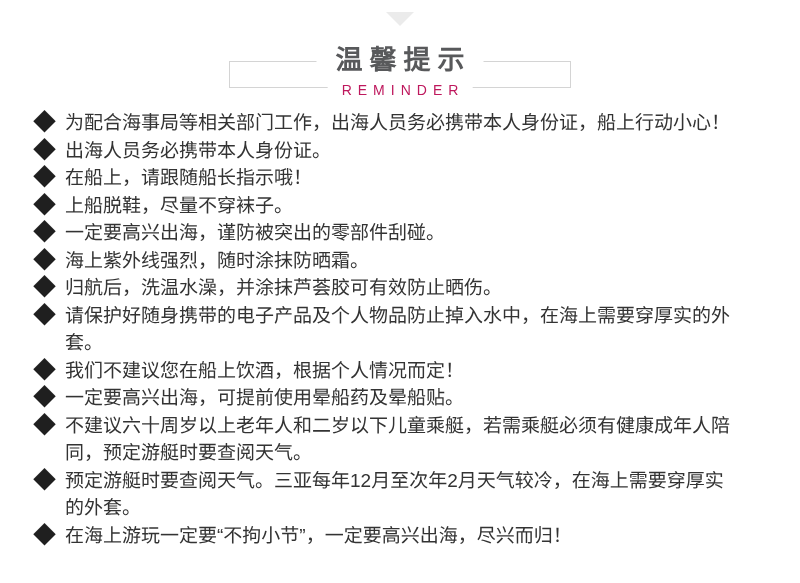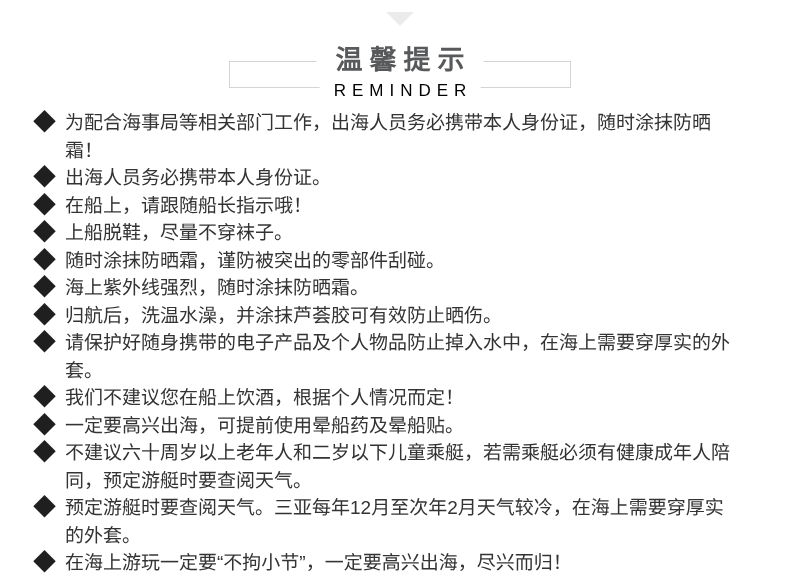--- a/index.html
+++ b/index.html
@@ -44,24 +44,24 @@
     color: #58595b;
     white-space: nowrap;
   }
   .page-subtitle {
     position: absolute;
     top: 22px;
     left: 50%;
     transform: translateX(-50%);
     background: #ffffff;
     padding: 0 8px 0 14px;
-    font-size: 17px;
+    font-size: 14px;
     line-height: 13px;
     letter-spacing: 6px;
-    color: #000000;
+    color: #be185d;
     white-space: nowrap;
   }
   
   .reminder-list {
     list-style: none;
     margin: 21px 0 0;
     padding: 0 60px 0 33px;
   }
   .reminder-list li {
     display: flex;
@@ -88,37 +88,37 @@
   <div class="triangle-down"></div>
 
   <div class="header-box">
     <h1 class="page-title">温馨提示</h1>
     <div class="page-subtitle">REMINDER</div>
   </div>
 
   <ul class="reminder-list">
     <li>
       <span class="bullet">◆</span>
-      <span class="item-text">为配合海事局等相关部门工作，出海人员务必携带本人身份证，随时涂抹防晒霜！</span>
+      <span class="item-text">为配合海事局等相关部门工作，出海人员务必携带本人身份证，船上行动小心！</span>
     </li>
     <li>
       <span class="bullet">◆</span>
       <span class="item-text">出海人员务必携带本人身份证。</span>
     </li>
     <li>
       <span class="bullet">◆</span>
       <span class="item-text">在船上，请跟随船长指示哦！</span>
     </li>
     <li>
       <span class="bullet">◆</span>
       <span class="item-text">上船脱鞋，尽量不穿袜子。</span>
     </li>
     <li>
       <span class="bullet">◆</span>
-      <span class="item-text">随时涂抹防晒霜，谨防被突出的零部件刮碰。</span>
+      <span class="item-text">一定要高兴出海，谨防被突出的零部件刮碰。</span>
     </li>
     <li>
       <span class="bullet">◆</span>
       <span class="item-text">海上紫外线强烈，随时涂抹防晒霜。</span>
     </li>
     <li>
       <span class="bullet">◆</span>
       <span class="item-text">归航后，洗温水澡，并涂抹芦荟胶可有效防止晒伤。</span>
     </li>
     <li>

